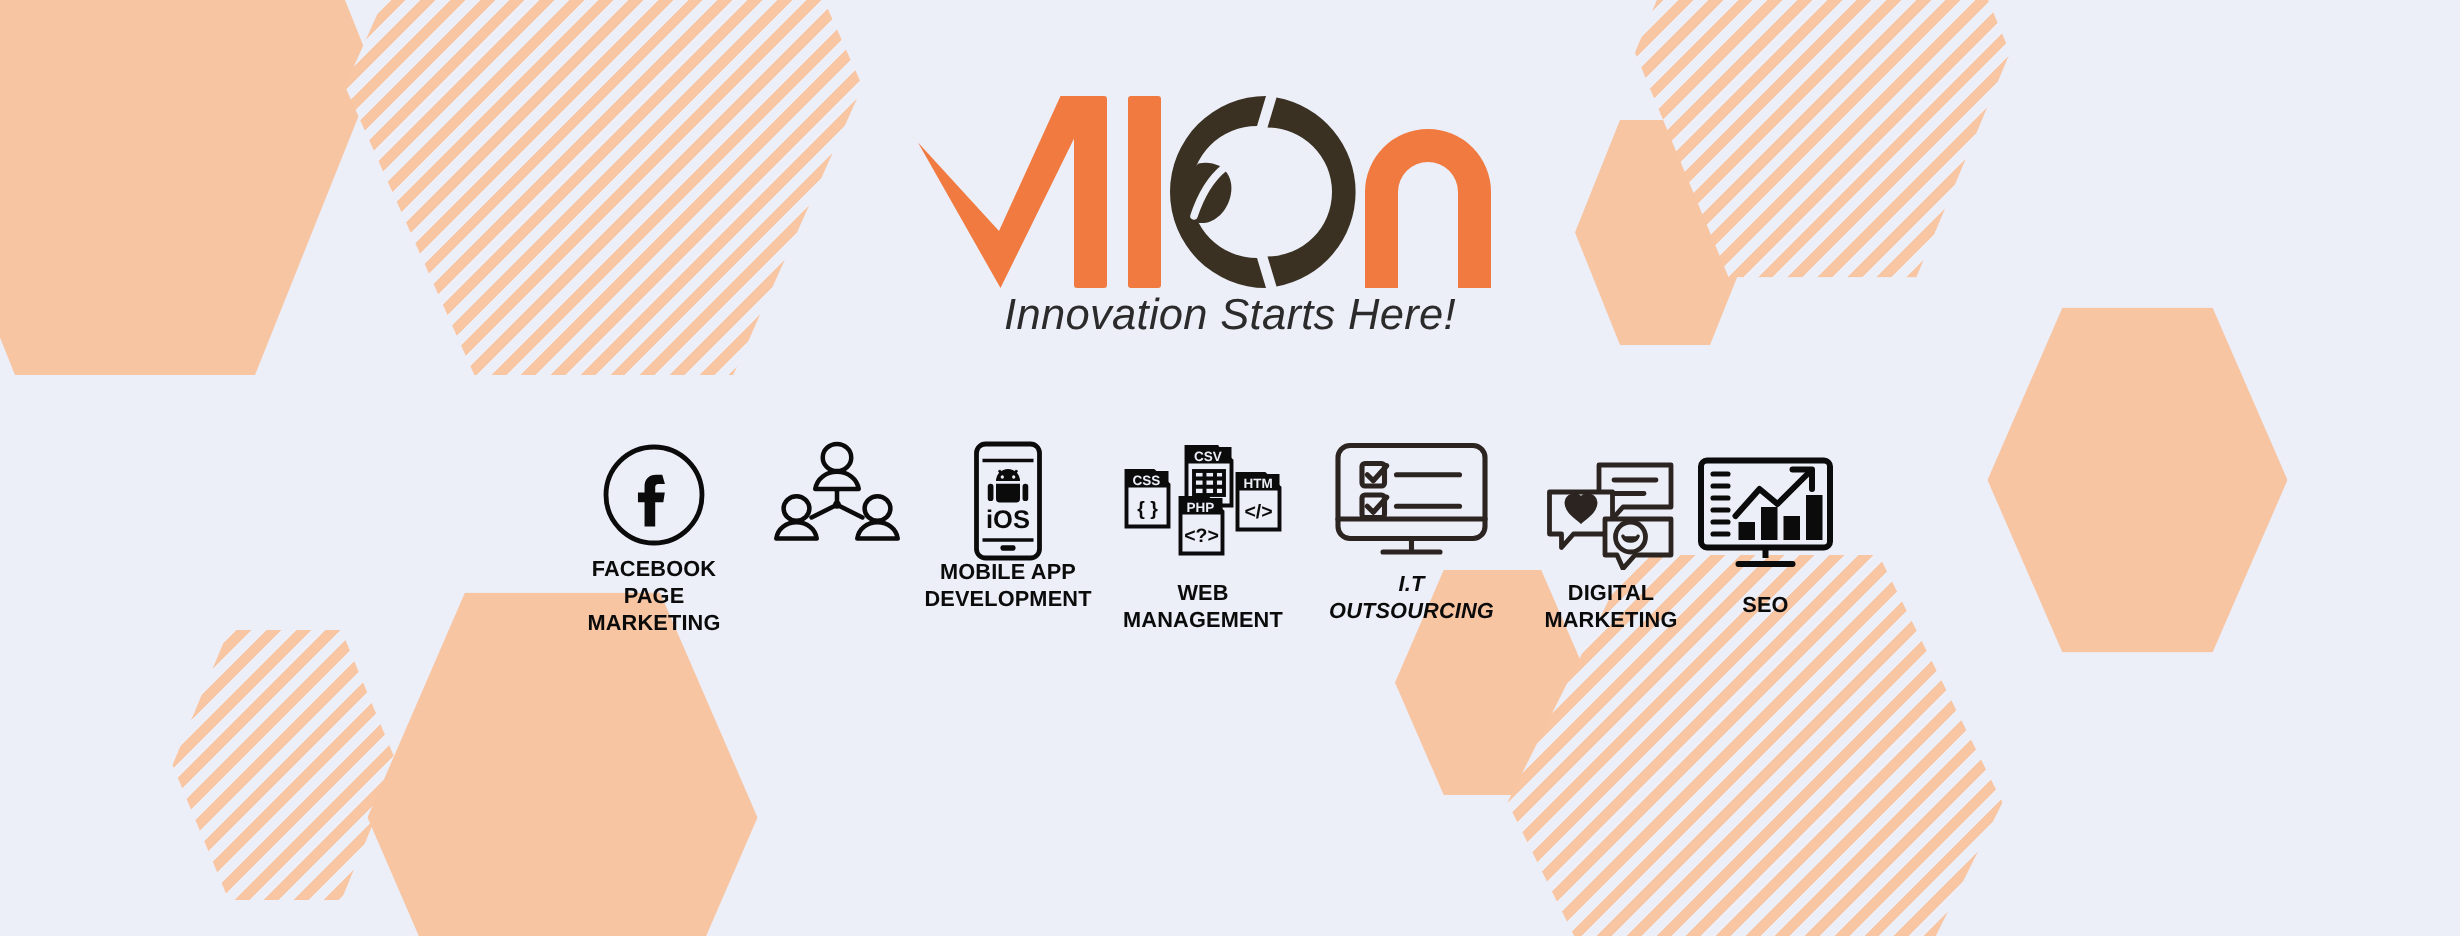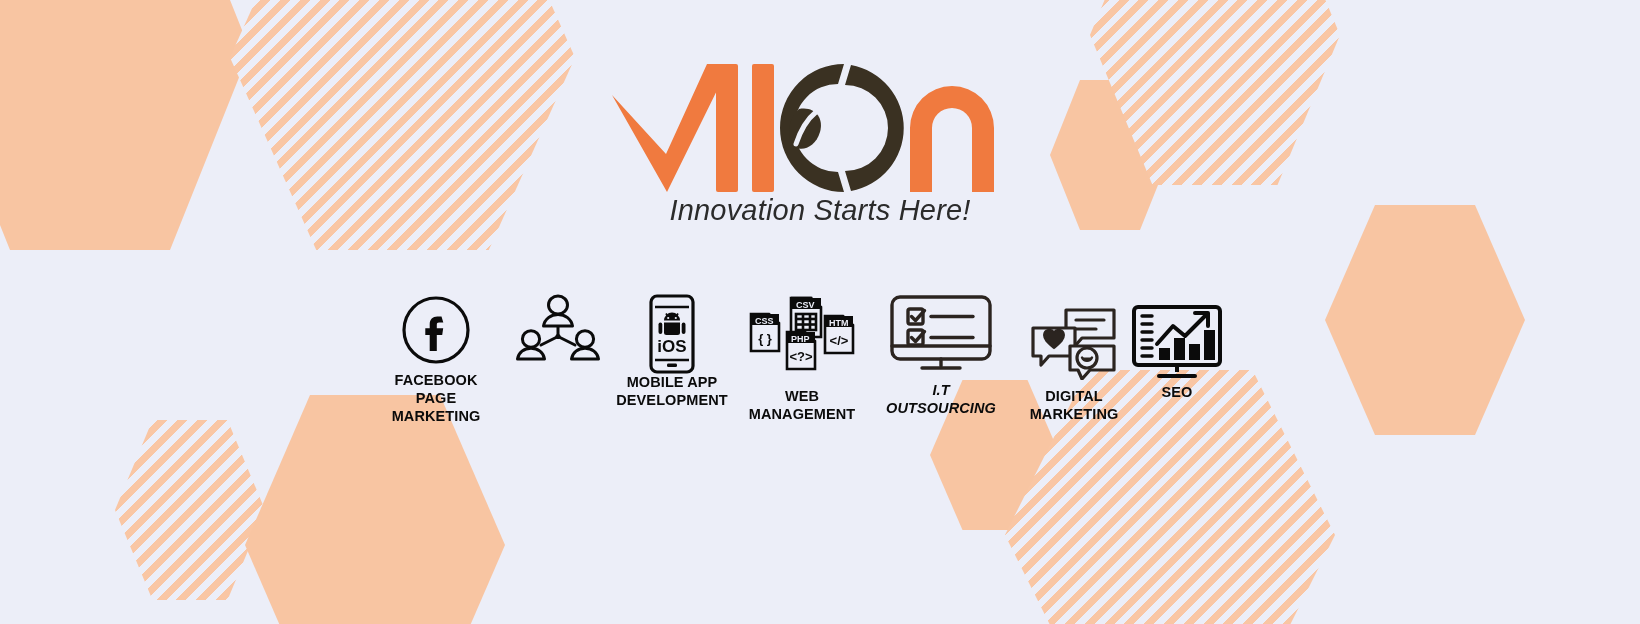--- a/index.html
+++ b/index.html
@@ -97,21 +97,21 @@
   #svc-4 { left: 498px; top: 8px;   width: 142px; }
   #svc-5 { left: 640px; top: 20px;  width: 124px; }
   #svc-6 { left: 750px; top: 18px;  width: 110px; }
 
   #svc-0 .svc-label { margin-top: 6px; }
   #svc-1 .svc-label { margin-top: 18px; }
   #svc-2 .svc-label { margin-top: 0; }
   #svc-3 .svc-label { margin-top: 14px; }
   #svc-4 .svc-label { margin-top: 10px; font-style: italic; }
   #svc-5 .svc-label { margin-top: 8px; }
-  #svc-6 .svc-label { margin-top: 4px; text-align: center; }
+  #svc-6 .svc-label { margin-top: 16px; text-align: center; }
 </style>
 </head>
 <body>
 
 <div id="banner">
 
   <div class="hex solid" id="hex-tl-solid"></div>
   <div class="hex striped" id="hex-tl-striped"></div>
   <div class="hex solid" id="hex-tr-solid"></div>
   <div class="hex striped" id="hex-tr-striped"></div>

